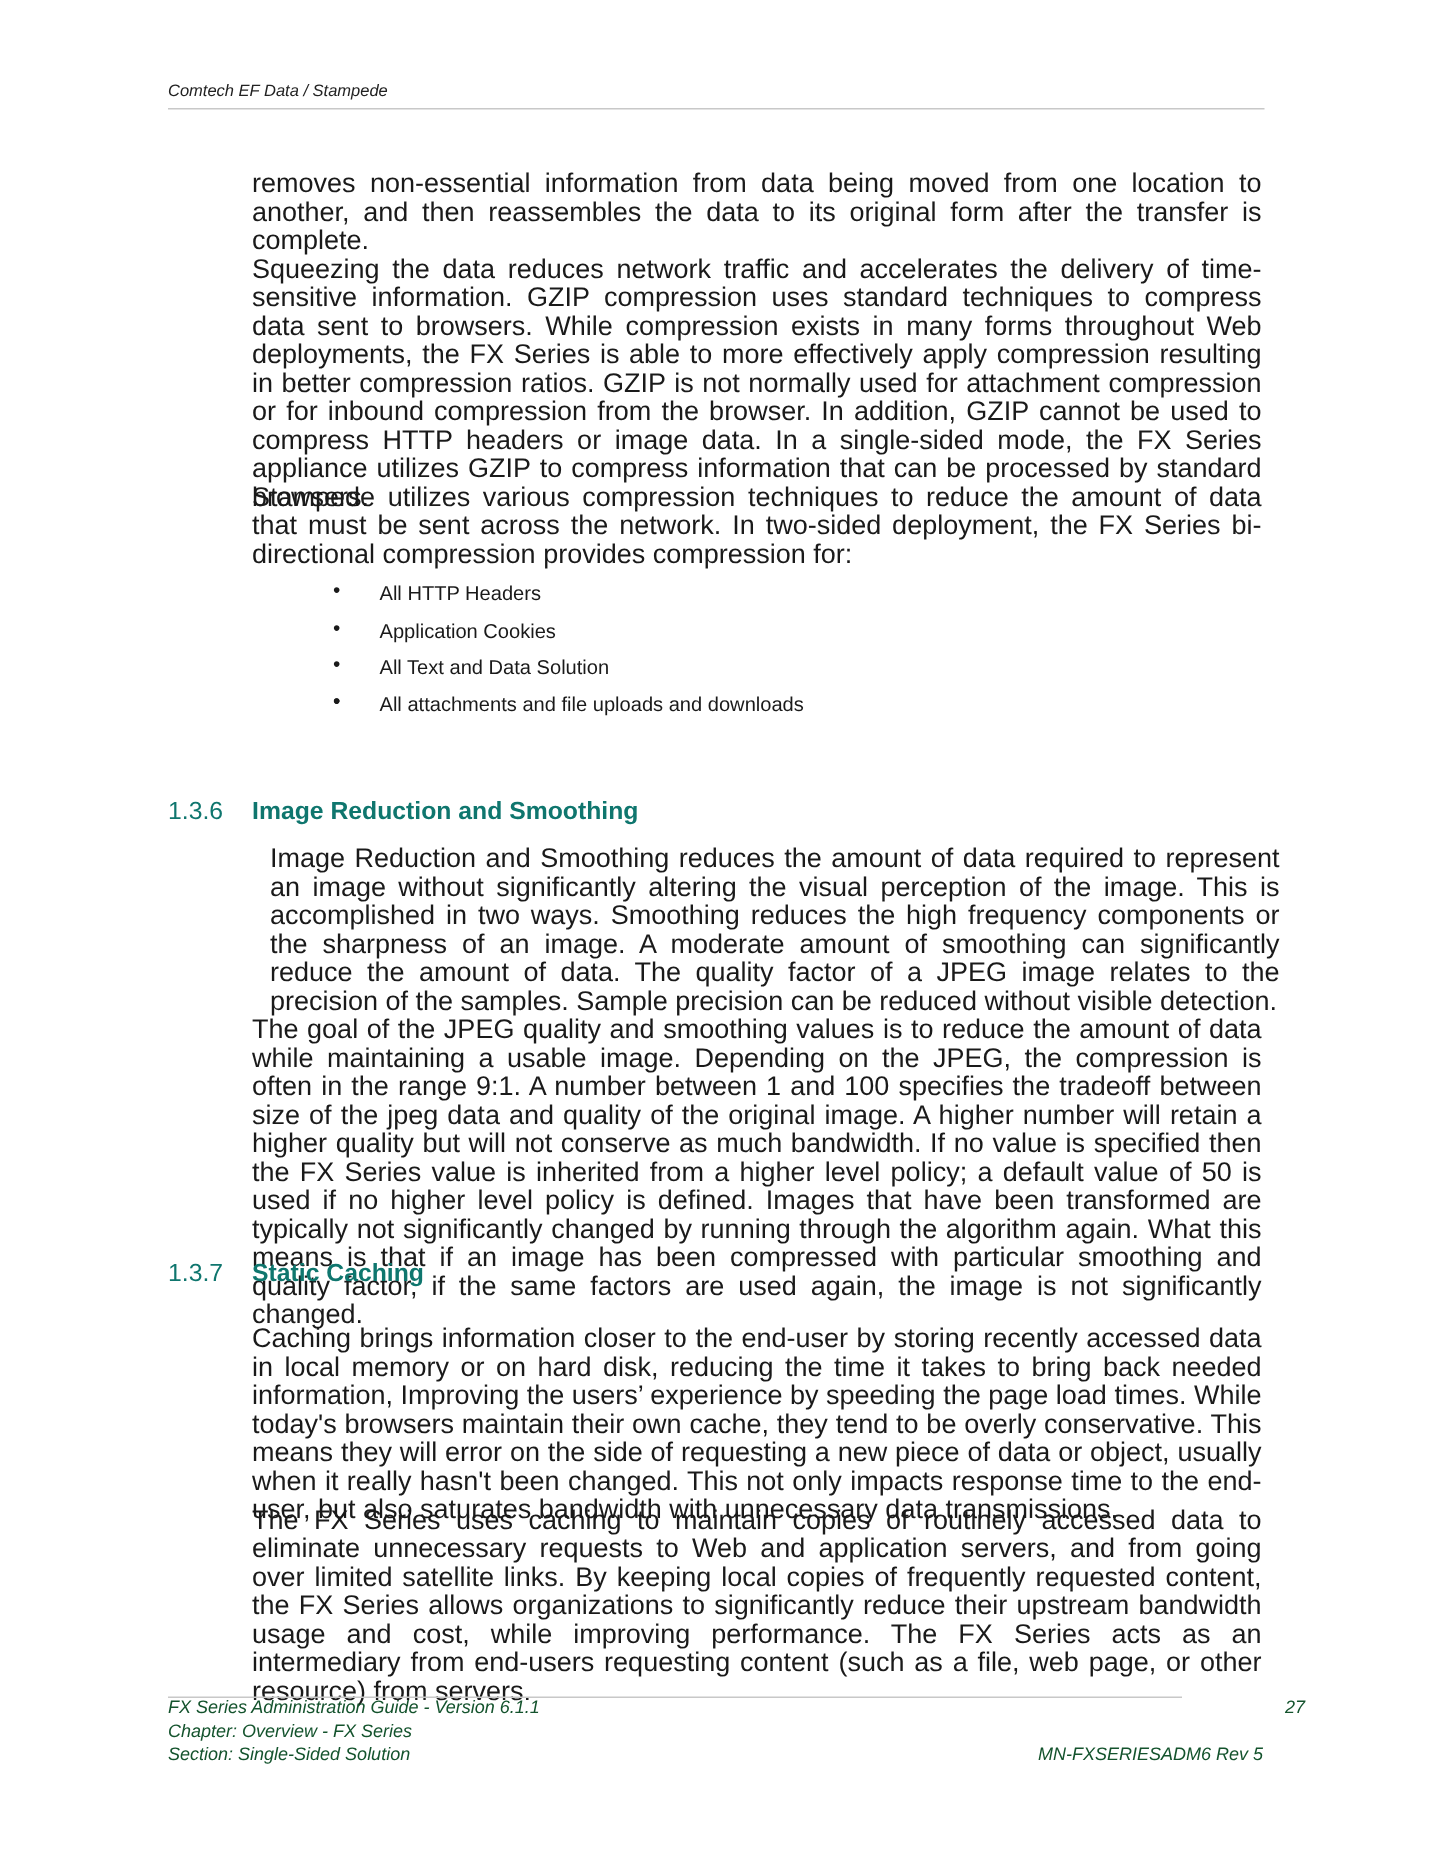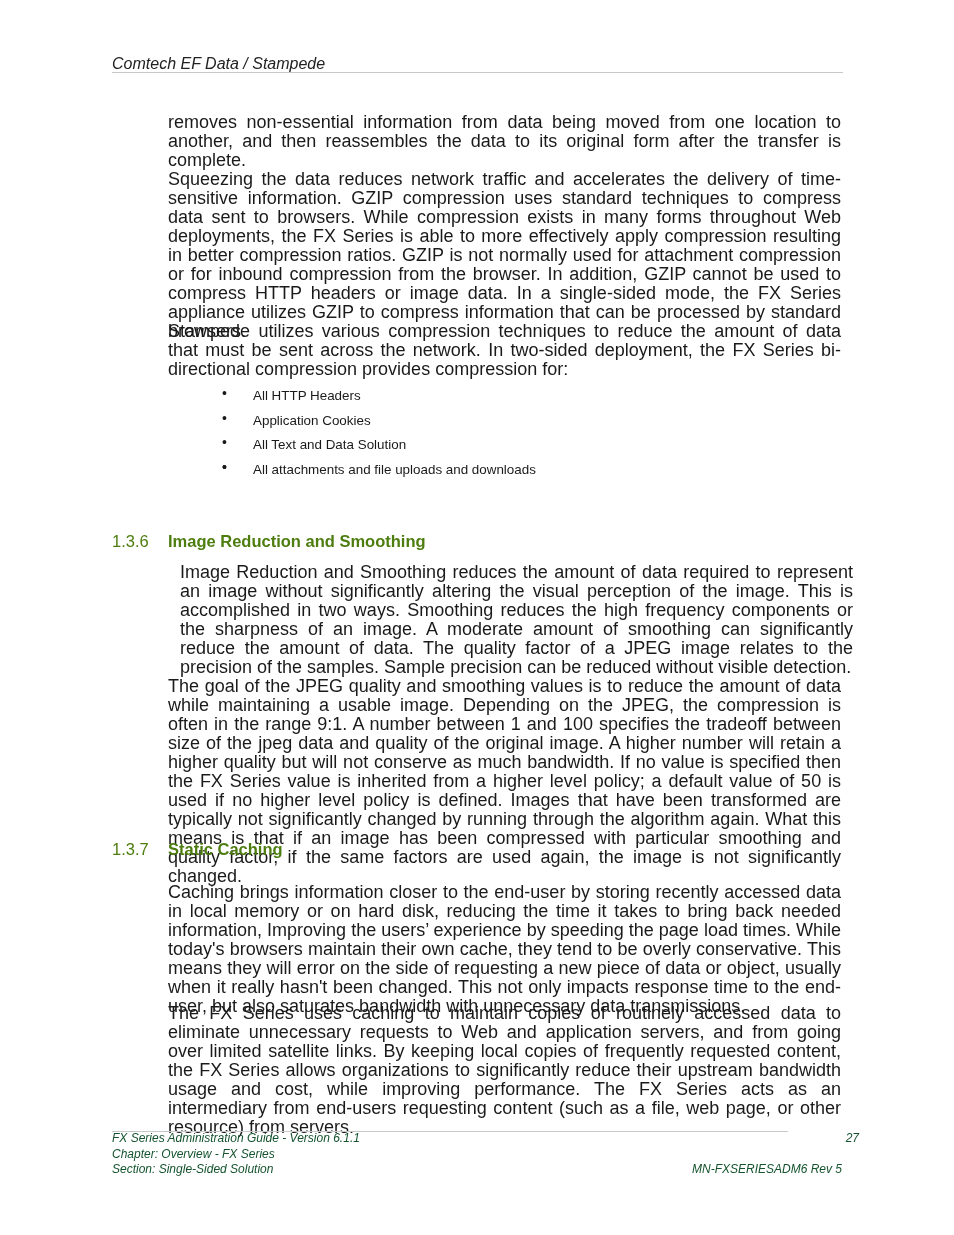--- a/index.html
+++ b/index.html
@@ -1,26 +1,26 @@
 <!DOCTYPE html>
 <html><head>
   <meta charset="utf-8">
   <style>
     html, body { margin: 0; padding: 0; background: #ffffff; }
     body { width: 954px; height: 1235px; position: relative; overflow: hidden;
            font-family: "Liberation Sans", sans-serif; color: #1a1a1a; }
-    .header { position: absolute; left: 112px; top: 55px; font-size: 16px; font-style: italic; color: #222; }
+    .header { position: absolute; left: 112px; top: 55px; font-size: 11px; font-style: italic; color: #222; }
     .header-rule { position: absolute; left: 112px; top: 72px; width: 731px; height: 0; border-top: 1px solid #c8c8c8; }
     .body-col { position: absolute; left: 168px; width: 673px; font-size: 18px; line-height: 19px; }
     .p { margin: 0; text-align: justify; }
     .p-last { text-align-last: left; }
     .bullets { position: absolute; left: 222px; top: 384px; font-size: 13.4px; line-height: 24.7px; margin: 0; padding: 0; list-style: none; }
     .bullets li { position: relative; padding-left: 31px; }
     .bullets li .dot { position: absolute; left: 0; top: -3px; font-size: 14px; }
-    .heading { position: absolute; left: 112px; font-size: 16.5px; font-weight: bold; color: #4d7c0f; }
+    .heading { position: absolute; left: 112px; font-size: 16.5px; font-weight: bold; color: #0f766e; }
     .heading .num { font-weight: normal; display: inline-block; width: 56px; }
     .footer-rule { position: absolute; left: 112px; top: 1131px; width: 676px; border-top: 1px solid #c8c8c8; }
     .footer { position: absolute; font-size: 12px; font-style: italic; color: #14532d; line-height: 15.5px; }
   </style>
 </head>
 <body>
 
 <div class="header">Comtech EF Data / Stampede</div>
 <div class="header-rule"></div>
 
@@ -67,14 +67,14 @@
 <div class="body-col" style="top:1004px;">
   <p class="p p-last">The FX Series uses caching to maintain copies of routinely accessed data to eliminate unnecessary requests to Web and application servers, and from going over limited satellite links. By keeping local copies of frequently requested content, the FX Series allows organizations to significantly reduce their upstream bandwidth usage and cost, while improving performance. The FX Series acts as an intermediary from end-users requesting content (such as a file, web page, or other resource) from servers.</p>
 </div>
 
 <div class="footer-rule"></div>
 <div class="footer" style="left:112px; top:1131px;">
   <div>FX Series Administration Guide - Version 6.1.1</div>
   <div>Chapter: Overview - FX Series</div>
   <div>Section: Single-Sided Solution</div>
 </div>
-<div class="footer" style="right:95px; top:1131px; text-align:right;">27</div>
+<div class="footer" style="right:84px; top:1131px; text-align:right;">27</div>
 <div class="footer" style="right:112px; top:1162px; text-align:right;">MN-FXSERIESADM6 Rev 5</div>
 
 </body></html>

